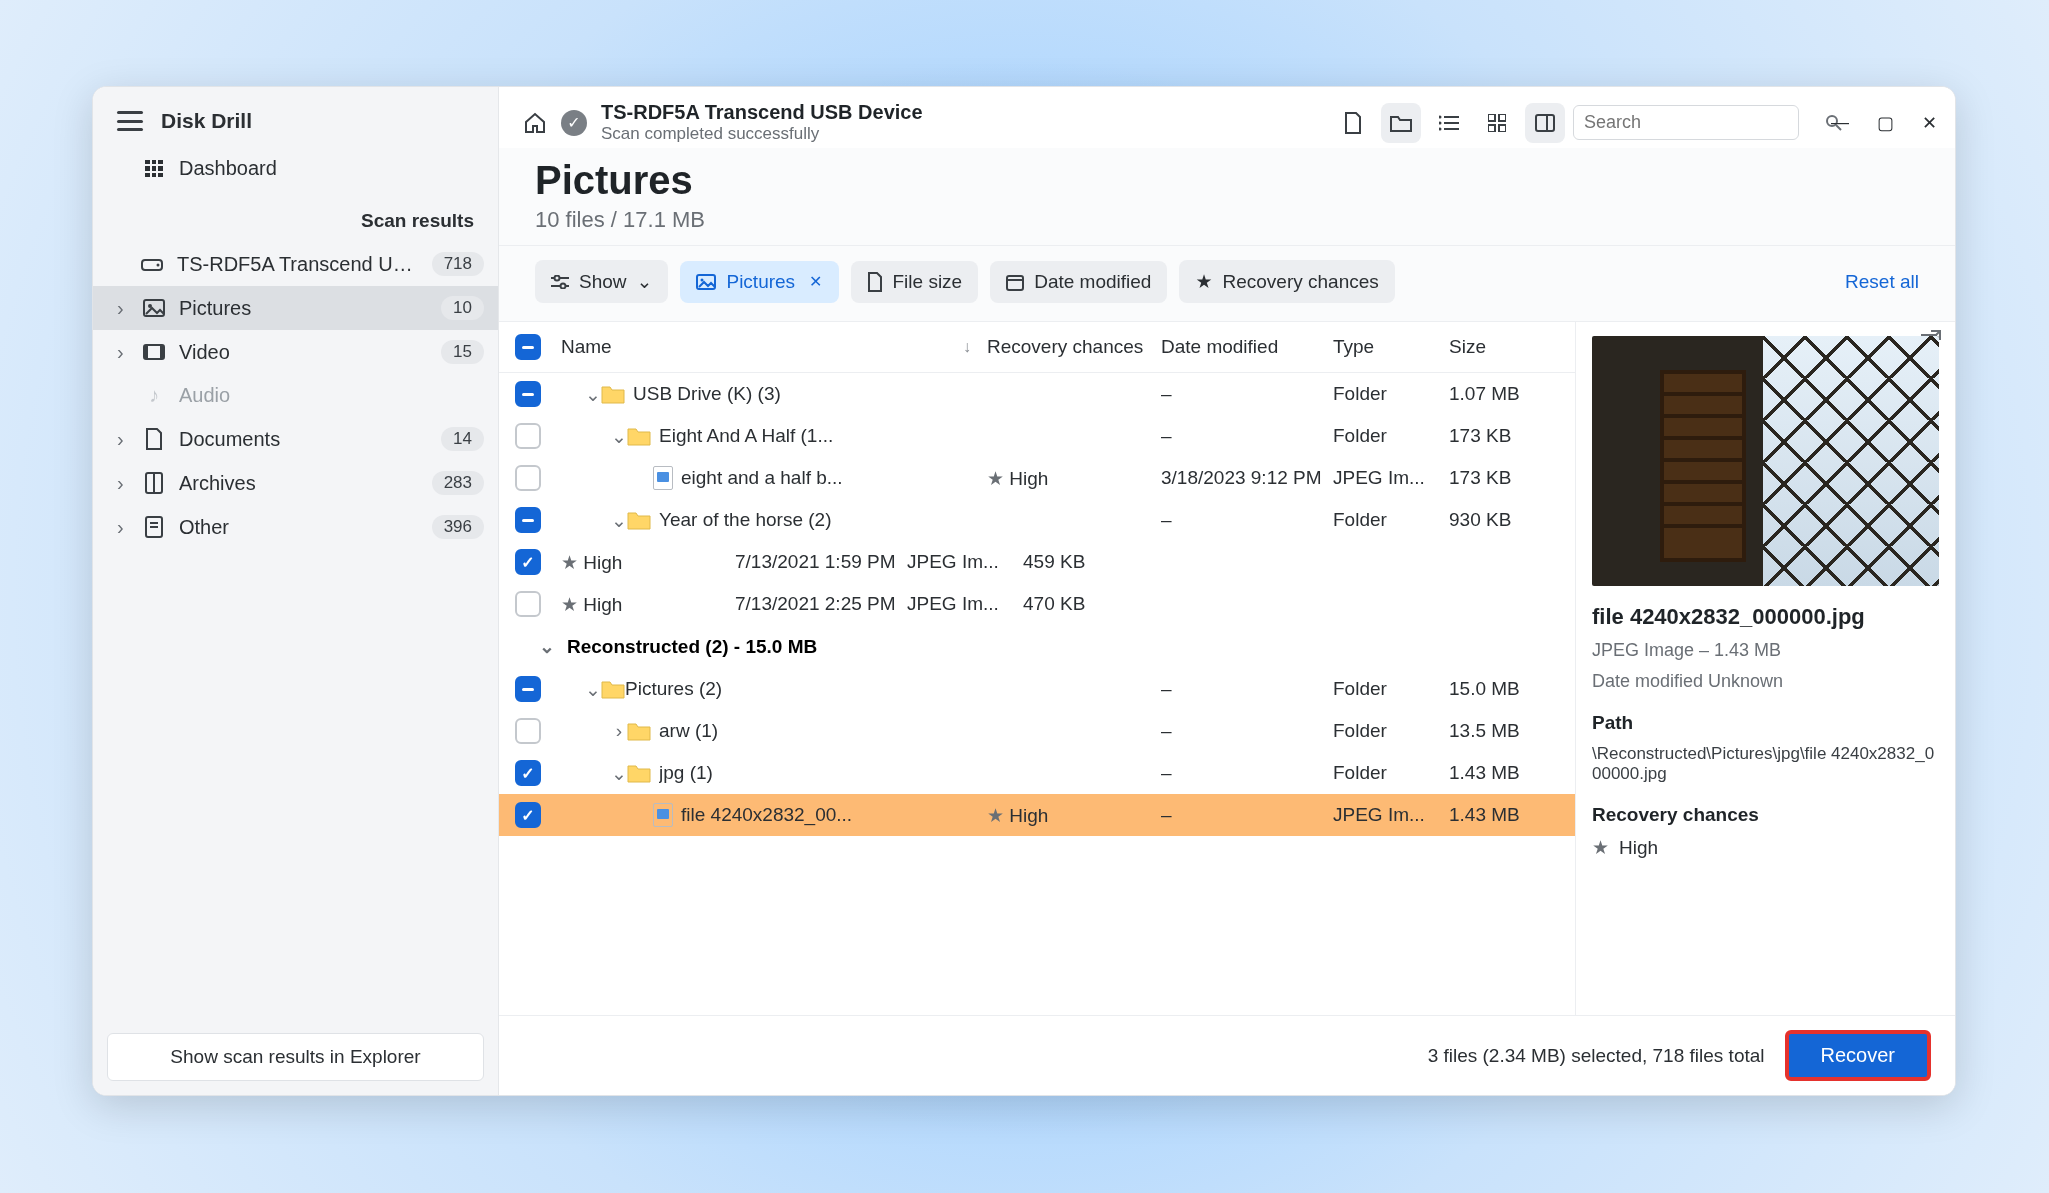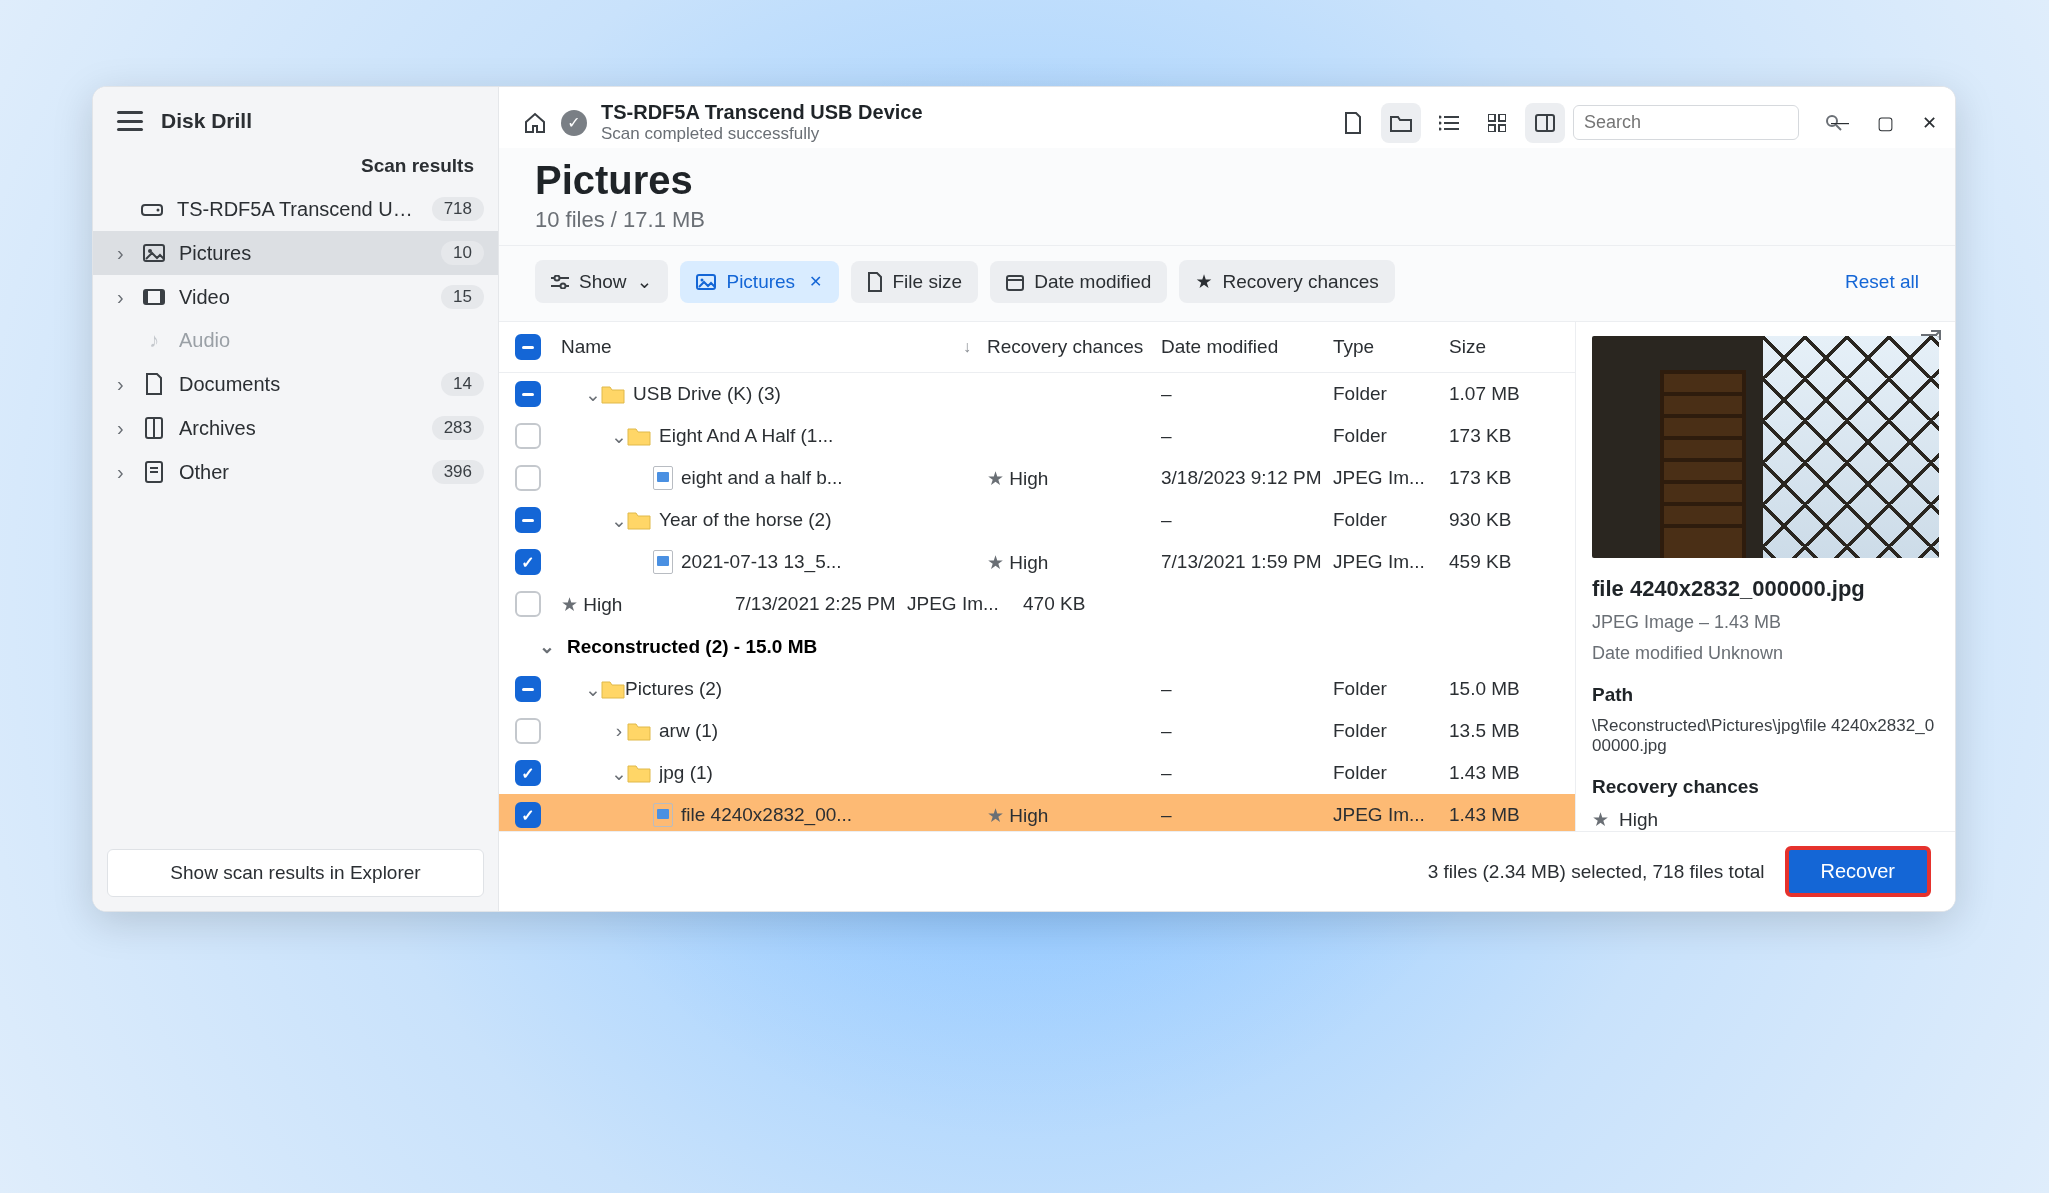--- a/index.html
+++ b/index.html
@@ -2,21 +2,21 @@
 <html><head>
 <meta charset="utf-8">
 <style>
 * { box-sizing: border-box; margin: 0; padding: 0; font-family: "Segoe UI", Arial, sans-serif; }
 body {
   background: radial-gradient(circle at 50% 50%, #6cb6ff 0%, #a7d3ff 30%, #c9e2fb 60%, #dfedfb 100%);
   width: 2049px; height: 1193px; position: relative; overflow: hidden;
 }
 .bloom { position:absolute; left:50%; top:50%; width:1100px; height:1100px; transform:translate(-50%,-50%); border-radius:50%; background: radial-gradient(circle,#0a78ff22 0%,#0a78ff11 40%,transparent 70%); }
 .window {
-  position: absolute; left: 92px; top: 86px; width: 1864px; height: 826px;
+  position: absolute; left: 92px; top: 86px; width: 1864px; height: 1010px;
   background: #fff; border-radius: 14px; box-shadow: 0 10px 40px rgba(0,0,0,.15);
   display: flex; overflow: hidden; border:1px solid #e1e4e8;
 }
 .sidebar { width: 406px; background:#f4f5f7; border-right:1px solid #e5e7ea; display:flex; flex-direction:column; }
 .sb-top { display:flex; align-items:center; gap:18px; padding:22px 24px 8px 24px; }
 .hamburger { width:26px; height:20px; display:flex; flex-direction:column; justify-content:space-between; cursor:pointer;}
 .hamburger span{height:3px;background:#3a3f44;border-radius:2px;}
 .app-title { font-size:21px; font-weight:600; color:#2b2f33;}
 .sb-dash { display:flex; align-items:center; gap:16px; padding:16px 0 16px 52px; font-size:20px; color:#2b2f33; cursor:pointer;}
 .grid-icon { width:18px;height:18px; display:grid; grid-template-columns:repeat(3,1fr); grid-template-rows:repeat(3,1fr); gap:2px;}
@@ -103,20 +103,34 @@
 
   <div class="sidebar">
     <div class="sb-top">
       <div class="hamburger">
           <span></span>
           <span></span>
           <span></span>
         </div>
       <div class="app-title">Disk Drill</div>
     </div>
+    <div class="sb-dash">
+      <div class="grid-icon">
+          <span></span>
+          <span></span>
+          <span></span>
+          <span></span>
+          <span></span>
+          <span></span>
+          <span></span>
+          <span></span>
+          <span></span>
+        </div>
+      <span>Dashboard</span>
+    </div>
     <div class="sb-section-title">Scan results</div>
 
     <div class="sb-item child">
       <span class="ic">
           <svg width="22" height="16" viewBox="0 0 22 16">
             <rect x="1" y="4" width="20" height="10" rx="3" fill="none" stroke="#3a3f44" stroke-width="2"></rect>
             <circle cx="17" cy="9" r="1.5" fill="#3a3f44"></circle>
           </svg>
         </span>
       <span class="lbl">TS-RDF5A Transcend US...</span>
@@ -388,25 +402,20 @@
                 <span style="margin-left:8px;white-space:nowrap;overflow:hidden;text-overflow:ellipsis;max-width:240px;display:inline-block;vertical-align:middle">Year of the horse (2)</span>
               </div>
               <div class="col-rec"></div>
               <div class="col-date">–</div>
               <div class="col-type">Folder</div>
               <div class="col-size">930 KB</div>
             </div>
             <div class="row">
               <div class="col-check">
                 <div class="cbx checked"></div>
-              </div>
-              <div class="col-name" style="padding-left:76px">
-                <span class="chev-s"></span> 
-                <span class="file-ic"></span> 
-                <span style="margin-left:8px;white-space:nowrap;overflow:hidden;text-overflow:ellipsis;max-width:240px;display:inline-block;vertical-align:middle">2021-07-13 13_5...</span>
               </div>
               <div class="col-rec"><span class="star">★</span> <span>High</span></div>
               <div class="col-date">7/13/2021 1:59 PM</div>
               <div class="col-type">JPEG Im...</div>
               <div class="col-size">459 KB</div>
             </div>
             <div class="row">
               <div class="col-check">
                 <div class="cbx empty"></div>
               </div>

